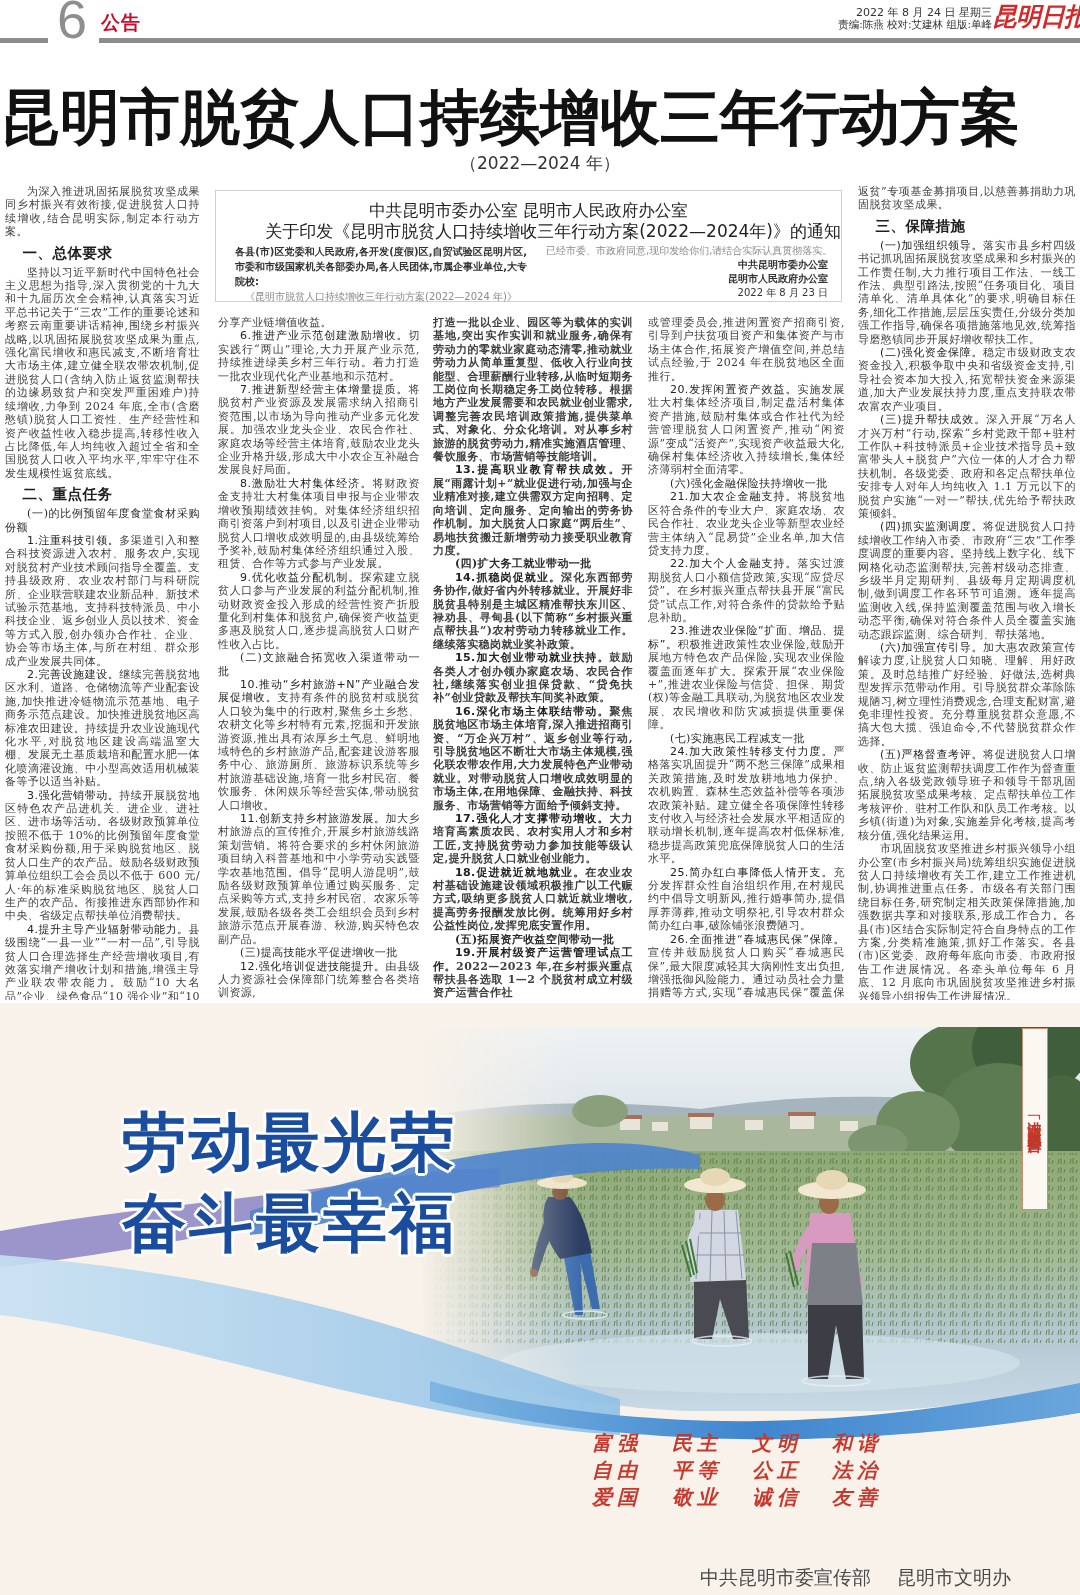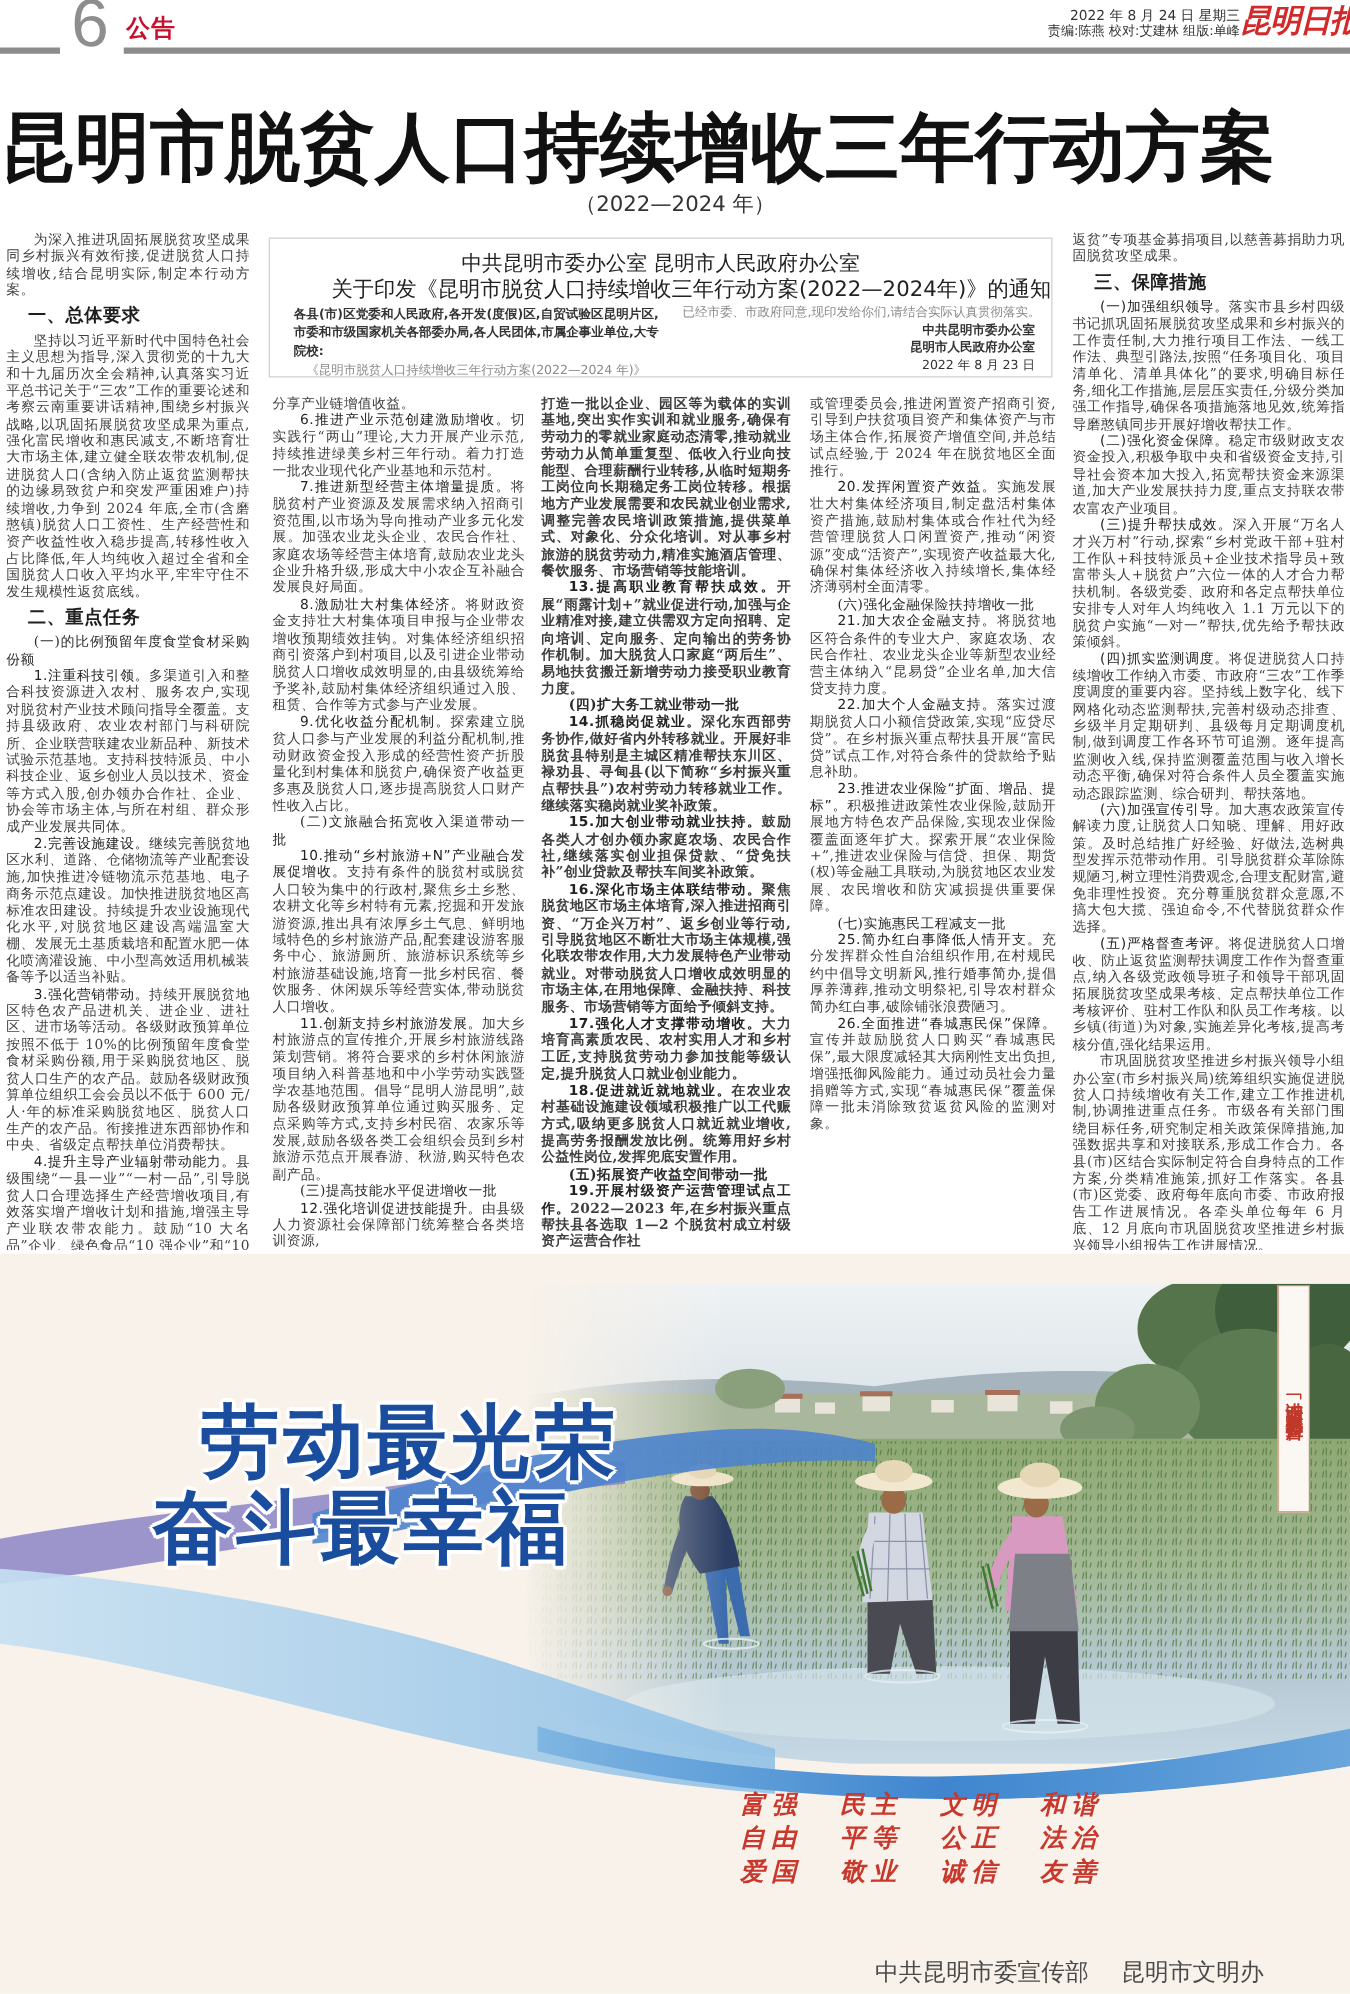--- a/index.html
+++ b/index.html
@@ -144,20 +144,21 @@
 </div>
 
 <div class="col" style="left:648px;top:316px;width:197px;height:684px;">
   <p class="cont">或管理委员会,推进闲置资产招商引资,引导到户扶贫项目资产和集体资产与市场主体合作,拓展资产增值空间,并总结试点经验,于 2024 年在脱贫地区全面推行。</p>
   <p><span class="lead">20.发挥闲置资产效益。</span><span>实施发展壮大村集体经济项目,制定盘活村集体资产措施,鼓励村集体或合作社代为经营管理脱贫人口闲置资产,推动“闲资源”变成“活资产”,实现资产收益最大化,确保村集体经济收入持续增长,集体经济薄弱村全面清零。</span></p>
   <p class="sub">(六)强化金融保险扶持增收一批</p>
   <p><span class="lead">21.加大农企金融支持。</span><span>将脱贫地区符合条件的专业大户、家庭农场、农民合作社、农业龙头企业等新型农业经营主体纳入“昆易贷”企业名单,加大信贷支持力度。</span></p>
   <p><span class="lead">22.加大个人金融支持。</span><span>落实过渡期脱贫人口小额信贷政策,实现“应贷尽贷”。在乡村振兴重点帮扶县开展“富民贷”试点工作,对符合条件的贷款给予贴息补助。</span></p>
   <p><span class="lead">23.推进农业保险“扩面、增品、提标”。</span><span>积极推进政策性农业保险,鼓励开展地方特色农产品保险,实现农业保险覆盖面逐年扩大。探索开展“农业保险+”,推进农业保险与信贷、担保、期货(权)等金融工具联动,为脱贫地区农业发展、农民增收和防灾减损提供重要保障。</span></p>
   <p class="sub">(七)实施惠民工程减支一批</p>
+  <p><span class="lead">24.加大政策性转移支付力度。</span><span>严格落实巩固提升“两不愁三保障”成果相关政策措施,及时发放耕地地力保护、农机购置、森林生态效益补偿等各项涉农政策补贴。建立健全各项保障性转移支付收入与经济社会发展水平相适应的联动增长机制,逐年提高农村低保标准,稳步提高政策兜底保障脱贫人口的生活水平。</span></p>
   <p><span class="lead">25.简办红白事降低人情开支。</span><span>充分发挥群众性自治组织作用,在村规民约中倡导文明新风,推行婚事简办,提倡厚养薄葬,推动文明祭祀,引导农村群众简办红白事,破除铺张浪费陋习。</span></p>
   <p><span class="lead">26.全面推进“春城惠民保”保障。</span><span>宣传并鼓励脱贫人口购买“春城惠民保”,最大限度减轻其大病刚性支出负担,增强抵御风险能力。通过动员社会力量捐赠等方式,实现“春城惠民保”覆盖保障一批未消除致贫返贫风险的监测对象。</span></p>
 
 </div>
 
 <div class="col" style="left:858px;top:185px;width:218px;height:815px;">
   <p class="cont">返贫”专项基金募捐项目,以慈善募捐助力巩固脱贫攻坚成果。</p>
   <div class="h">三、保障措施</div>
   <p><span class="lead">(一)加强组织领导。</span><span>落实市县乡村四级书记抓巩固拓展脱贫攻坚成果和乡村振兴的工作责任制,大力推行项目工作法、一线工作法、典型引路法,按照“任务项目化、项目清单化、清单具体化”的要求,明确目标任务,细化工作措施,层层压实责任,分级分类加强工作指导,确保各项措施落地见效,统筹指导磨憨镇同步开展好增收帮扶工作。</span></p>
   <p><span class="lead">(二)强化资金保障。</span><span>稳定市级财政支农资金投入,积极争取中央和省级资金支持,引导社会资本加大投入,拓宽帮扶资金来源渠道,加大产业发展扶持力度,重点支持联农带农富农产业项目。</span></p>
@@ -292,21 +293,21 @@
       </g>
     </g>
 
     <path d="M0,228 C120,206 260,196 380,176 C430,168 470,165 500,166 L500,184 C430,190 320,212 200,234 C120,248 60,258 0,264 Z" fill="#8b85c6" opacity="0.85"></path>
     <path d="M250,208 C350,176 450,152 560,142 C620,137 660,142 700,152 L700,166 C600,162 480,182 380,207 C330,220 290,228 250,232 Z" fill="#4e84cd" opacity="0.9"></path>
     <path d="M0,252 C150,264 300,292 420,332 C500,357 560,380 620,396 L620,432 C520,426 400,402 280,372 C160,342 80,322 0,312 Z" fill="url(#waterL)" opacity="0.9"></path>
     <path d="M430,378 C520,404 640,420 760,418 C880,416 980,400 1080,380 L1080,410 C980,428 860,438 740,436 C620,434 520,420 430,398 Z" fill="url(#sweep)"></path>
     <path d="M0,330 C200,380 420,430 620,436 C820,442 960,430 1080,410 L1080,592 L0,592 Z" fill="#f8f2ea"></path>
   </svg>
 
-  <div class="headline" style="top:116px;margin-left:38px;">劳动最光荣</div>
+  <div class="headline" style="top:104px;">劳动最光荣</div>
   <div class="headline" style="top:185px;">奋斗最幸福</div>
 
   <div class="ad-tag">「讲文明 树新风」公益广告</div>
 
   <div class="values">
     <div class="values-row">
       <span class="value">富强</span>
       <span class="value">民主</span>
       <span class="value">文明</span>
       <span class="value">和谐</span>

